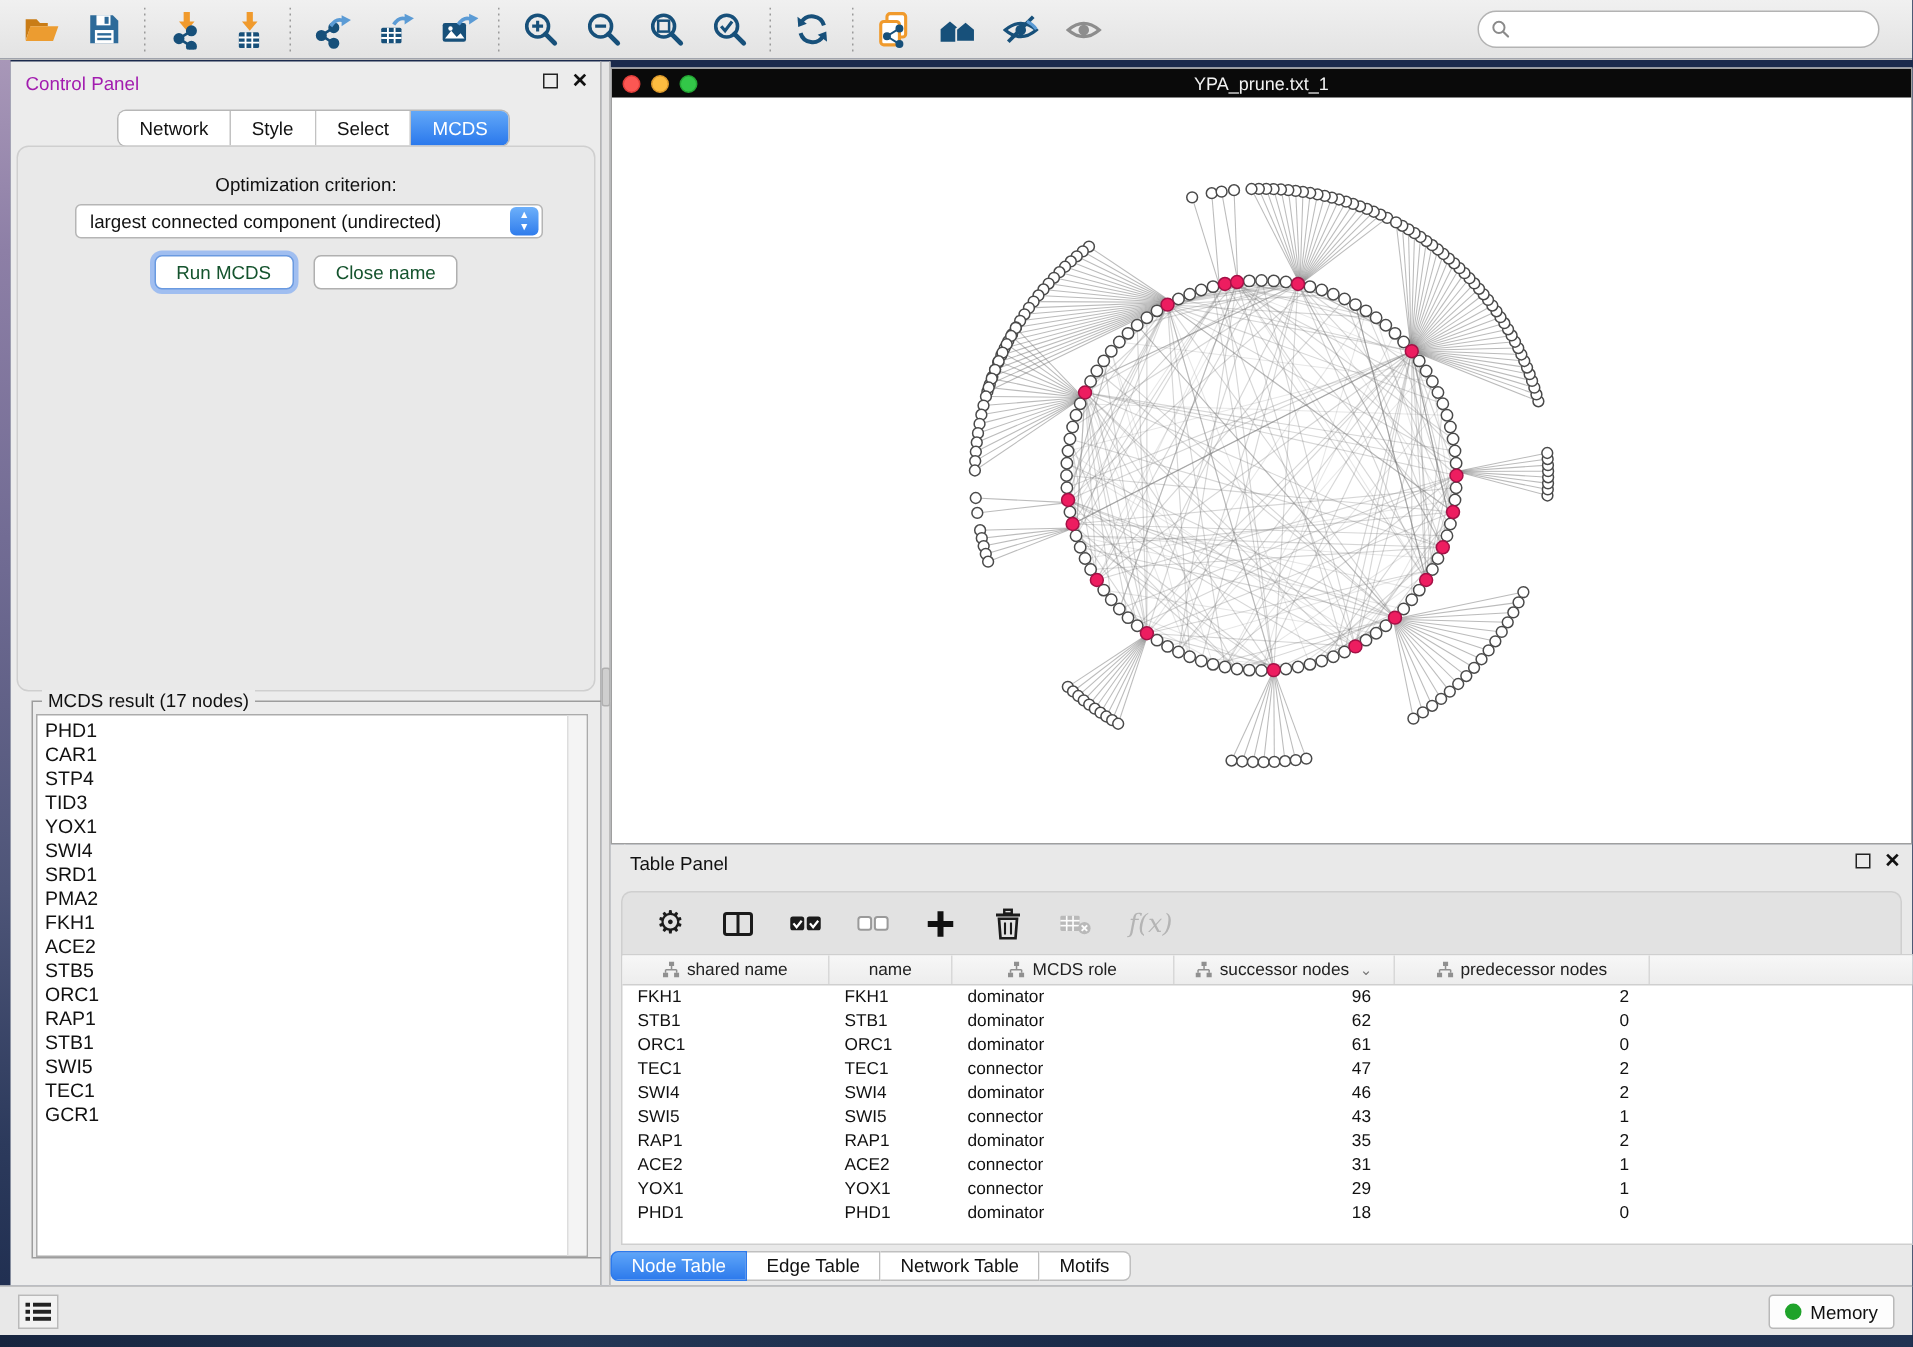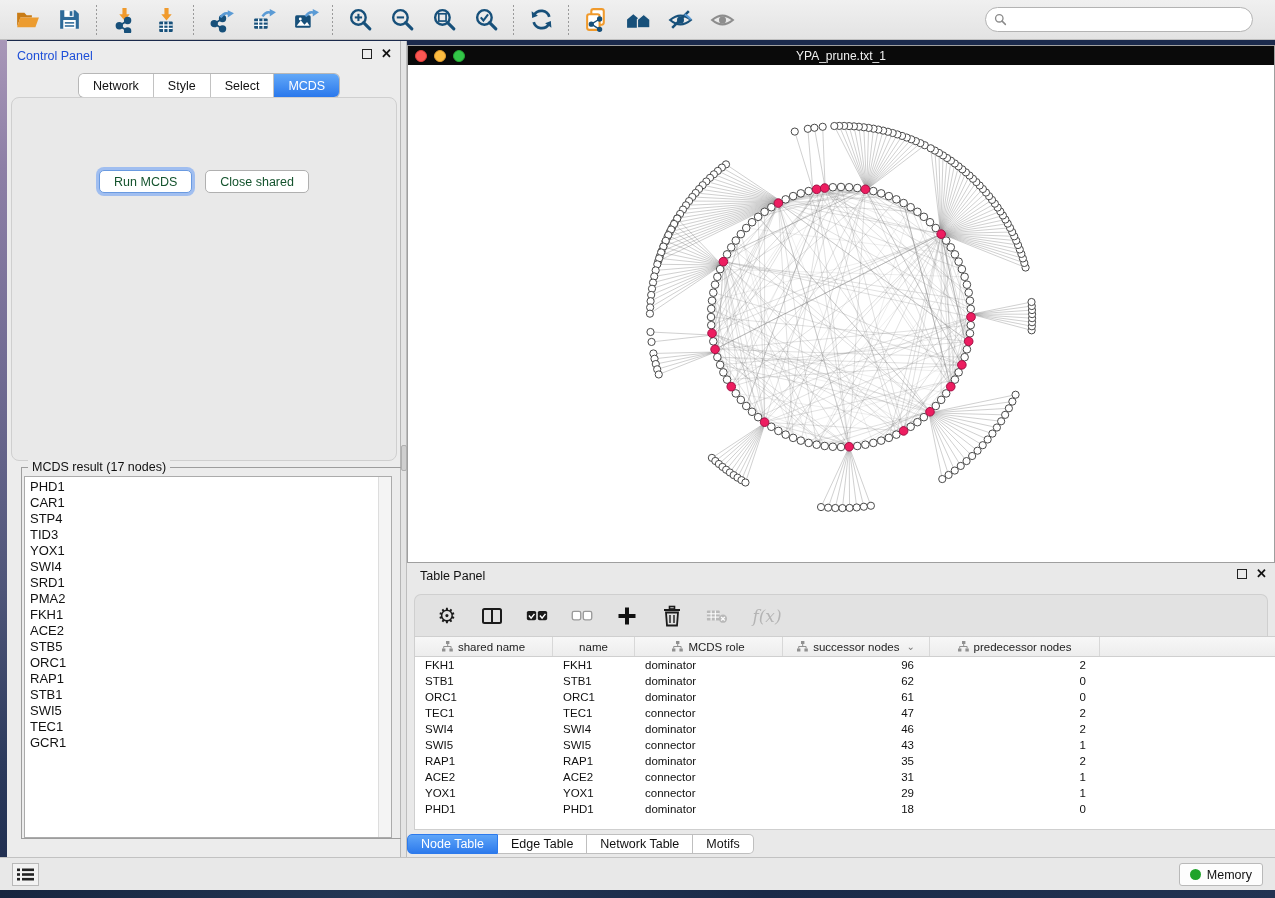--- a/index.html
+++ b/index.html
@@ -23,21 +23,21 @@
     border:1px solid #b3b3b3; border-radius:13px; background:#fff;
     display:flex; align-items:center; padding:0 8px; }
   .tb-search svg { width:13px; height:13px; flex:none; }
   .tb-search input { border:none; outline:none; flex:1; margin-left:5px; font-size:12px;
     font-family:"Liberation Sans",sans-serif; background:transparent; }
 
   
   .control-panel { position:absolute; left:7px; top:41px; width:394px; height:816px;
     background:#ececec; border-right:1px solid #b5b5b5; }
   .cp-header { position:absolute; left:0; top:6px; width:100%; height:20px; }
-  .cp-title { position:absolute; left:10px; top:2px; font-size:12.5px; color:#1d4ed8; }
+  .cp-title { position:absolute; left:10px; top:2px; font-size:12.5px; color:#a21caf; }
   .panel-icons { position:absolute; right:8px; top:2px; display:flex; gap:9px; align-items:center; }
   .ico-float { width:10px; height:10px; border:1.6px solid #222; display:inline-block; }
   .ico-close { font-size:13px; font-weight:bold; color:#111; line-height:10px; }
 
   .cp-tabs { position:absolute; left:72px; top:33px; display:flex; height:23px;
     border-radius:5px; box-shadow:0 0 0 1px #b7b7b7; overflow:hidden; }
   .cp-tab { background:#fff; color:#111; font-size:12.5px; display:flex; align-items:center;
     justify-content:center; padding:0 14px; border-right:1px solid #c2c2c2; }
   .cp-tab:last-child { border-right:none; }
   .cp-tab.active { background:linear-gradient(#62a8f8,#2a78ec); color:#fff; border-right:none; }
@@ -308,23 +308,31 @@
       </span>
     </div>
     <div class="cp-tabs" id="cp-tabs">
         <div class="cp-tab">Network</div>
         <div class="cp-tab">Style</div>
         <div class="cp-tab">Select</div>
         <div class="cp-tab active">MCDS</div>
       </div>
 
     <div class="cp-inner">
+      <div class="opt-label">Optimization criterion:</div>
+      <div class="opt-select">
+        <span class="val">largest connected component (undirected)</span>
+        <span class="opt-stepper">
+            <span>▲</span>
+            <span>▼</span>
+          </span>
+      </div>
       <div class="cp-buttons">
         <div class="btn focus">Run MCDS</div>
-        <div class="btn">Close shared</div>
+        <div class="btn">Close name</div>
       </div>
     </div>
 
     <div class="cp-group">
       <span class="cp-group-label">MCDS result (17 nodes)</span>
       <div class="cp-list">
         <div class="cp-list-items" id="cp-result-items">
             <div>PHD1</div>
             <div>CAR1</div>
             <div>STP4</div>

